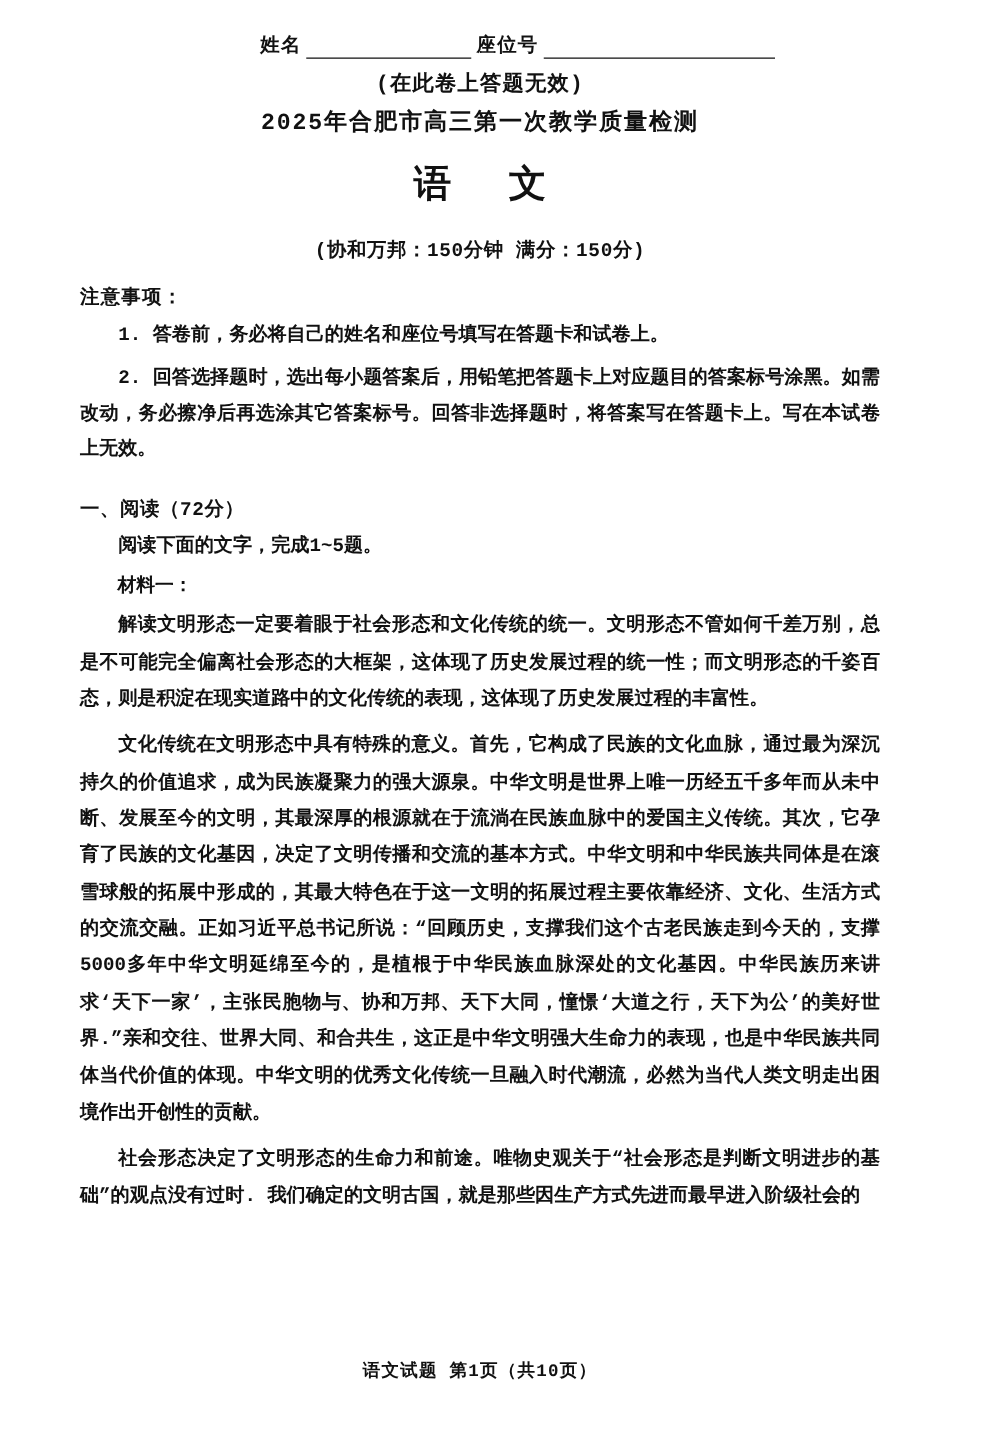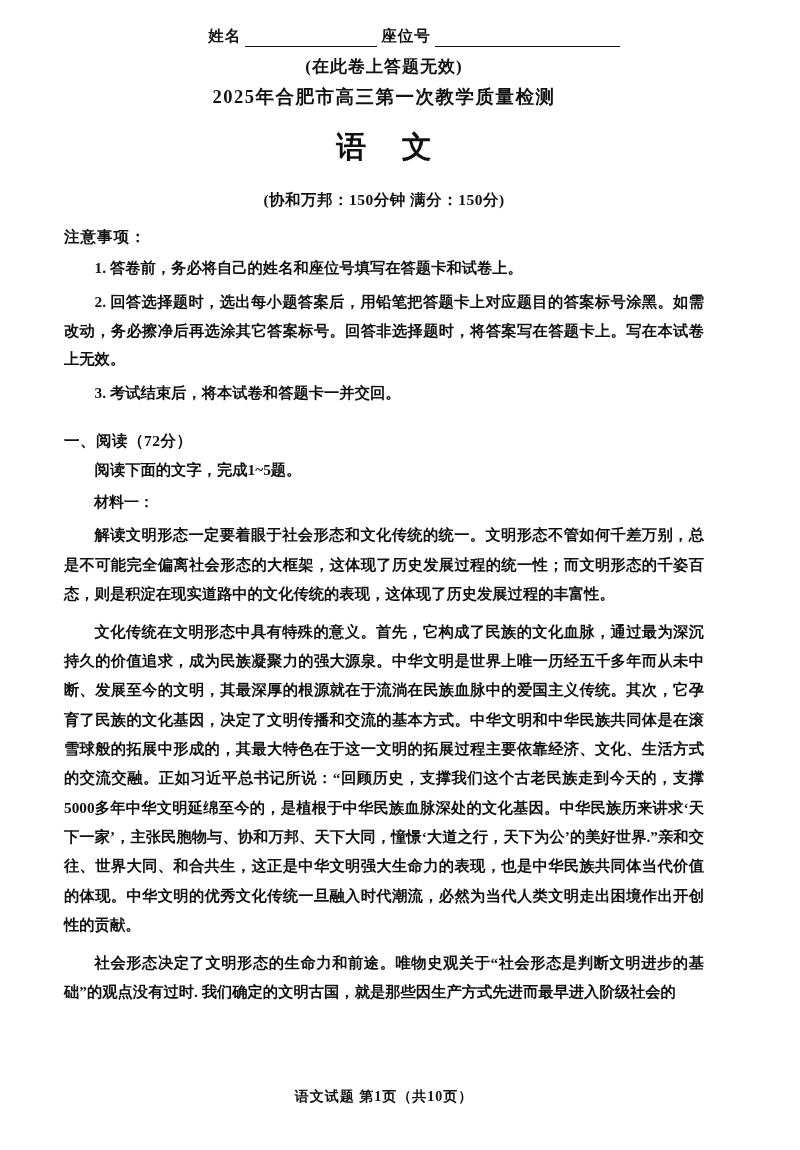--- a/index.html
+++ b/index.html
@@ -14,20 +14,21 @@
     color: #111111;
     position: relative;
     overflow: hidden;
   }
   .page {
     width: 768px;
     height: 1150px;
     box-sizing: border-box;
     padding: 26px 64px 0 64px;
     position: relative;
+    font-family: Liberation Mono, monospace;
   }
 
   
   .id-line {
     display: flex;
     align-items: flex-end;
     justify-content: center;
     gap: 4px;
     font-size: 15.5px;
     font-weight: bold;
@@ -149,21 +150,20 @@
   </div>
 
   <div class="note-invalid">(在此卷上答题无效)</div>
   <div class="exam-title">2025年合肥市高三第一次教学质量检测</div>
   <div class="subject">语 文</div>
   <div class="exam-meta">(协和万邦：150分钟   满分：150分)</div>
 
   <div class="notice-title">注意事项：</div>
   <p class="para indent2">1. 答卷前，务必将自己的姓名和座位号填写在答题卡和试卷上。</p>
   <p class="para indent2">2. 回答选择题时，选出每小题答案后，用铅笔把答题卡上对应题目的答案标号涂黑。如需改动，务必擦净后再选涂其它答案标号。回答非选择题时，将答案写在答题卡上。写在本试卷上无效。</p>
-  <p class="para indent2">3. 考试结束后，将本试卷和答题卡一并交回。</p>
 
   <div class="sec-head">一、阅读（72分）</div>
   <div class="sub-head">阅读下面的文字，完成1~5题。</div>
   <div class="material-head">材料一：</div>
 
   <p class="body-para">解读文明形态一定要着眼于社会形态和文化传统的统一。文明形态不管如何千差万别，总是不可能完全偏离社会形态的大框架，这体现了历史发展过程的统一性；而文明形态的千姿百态，则是积淀在现实道路中的文化传统的表现，这体现了历史发展过程的丰富性。</p>
   <p class="body-para">文化传统在文明形态中具有特殊的意义。首先，它构成了民族的文化血脉，通过最为深沉持久的价值追求，成为民族凝聚力的强大源泉。中华文明是世界上唯一历经五千多年而从未中断、发展至今的文明，其最深厚的根源就在于流淌在民族血脉中的爱国主义传统。其次，它孕育了民族的文化基因，决定了文明传播和交流的基本方式。中华文明和中华民族共同体是在滚雪球般的拓展中形成的，其最大特色在于这一文明的拓展过程主要依靠经济、文化、生活方式的交流交融。正如习近平总书记所说：“回顾历史，支撑我们这个古老民族走到今天的，支撑5000多年中华文明延绵至今的，是植根于中华民族血脉深处的文化基因。中华民族历来讲求‘天下一家’，主张民胞物与、协和万邦、天下大同，憧憬‘大道之行，天下为公’的美好世界.”亲和交往、世界大同、和合共生，这正是中华文明强大生命力的表现，也是中华民族共同体当代价值的体现。中华文明的优秀文化传统一旦融入时代潮流，必然为当代人类文明走出困境作出开创性的贡献。</p>
   <p class="body-para">社会形态决定了文明形态的生命力和前途。唯物史观关于“社会形态是判断文明进步的基础”的观点没有过时. 我们确定的文明古国，就是那些因生产方式先进而最早进入阶级社会的</p>
 
   <div class="footer">语文试题 第1页（共10页）</div>

